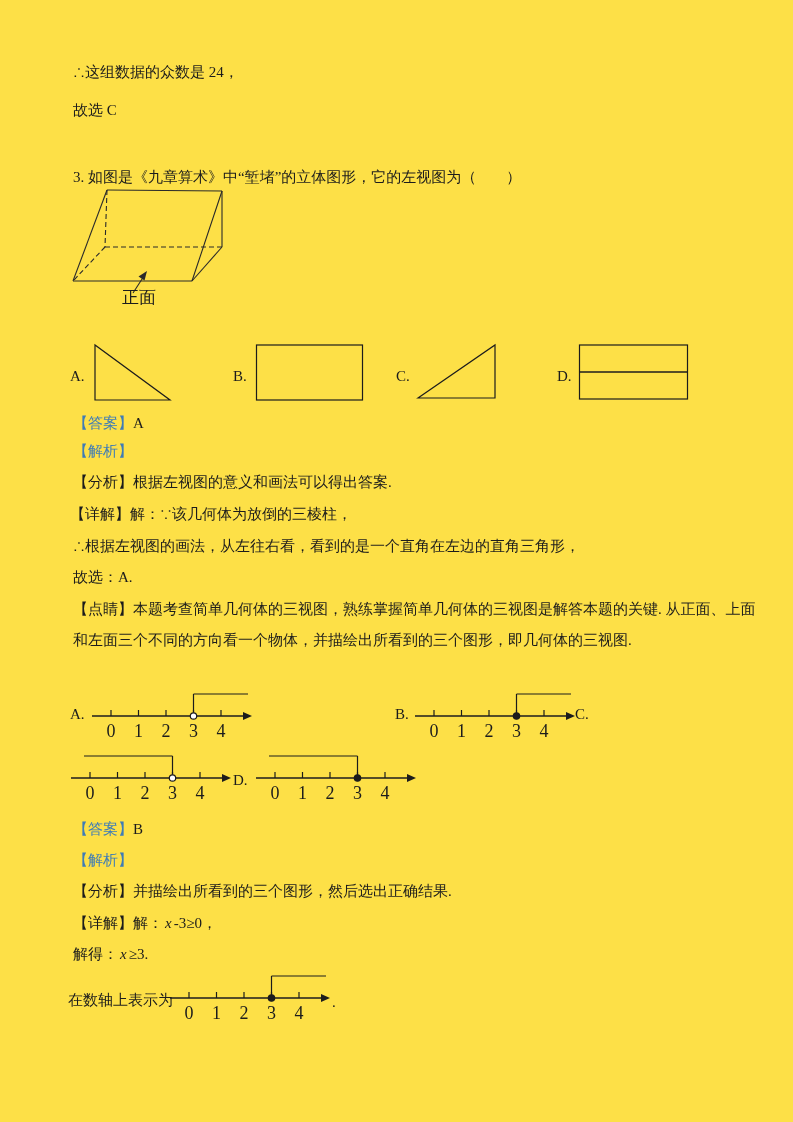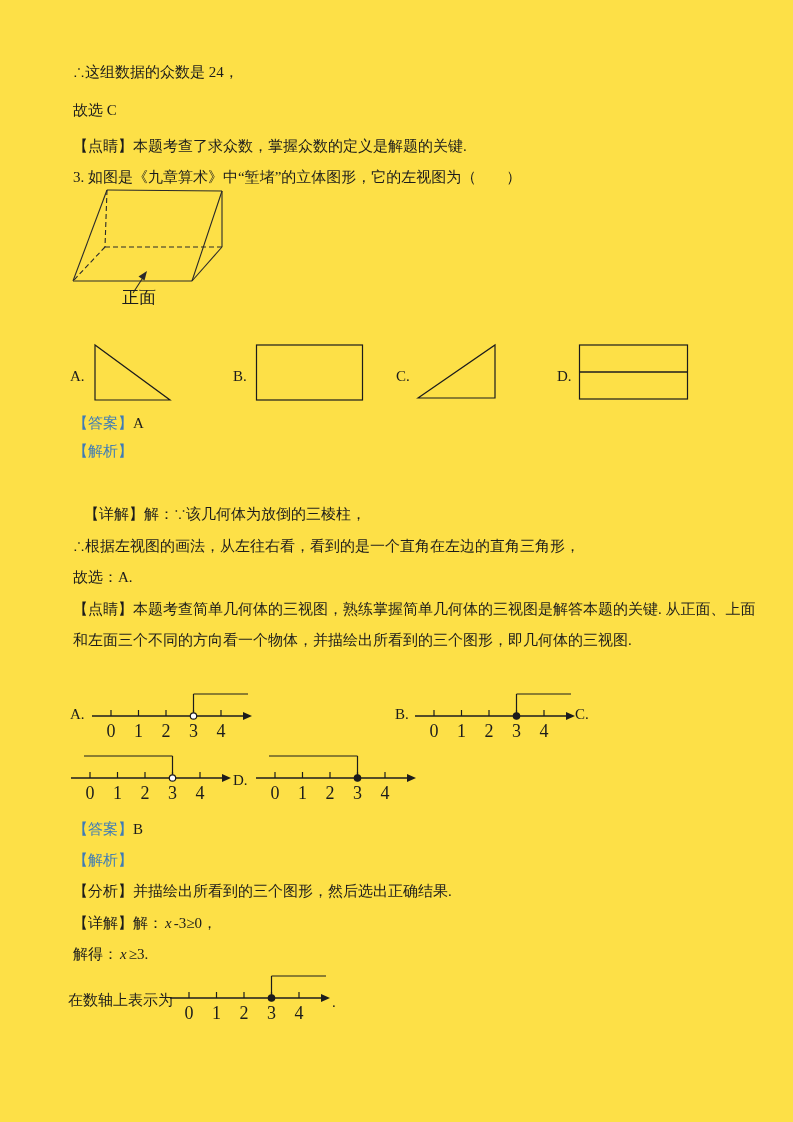--- a/index.html
+++ b/index.html
@@ -15,21 +15,20 @@
   svg{position:absolute;overflow:visible;}
   text{font-family:"Liberation Serif","DejaVu Serif",serif;}
 </style>
 </head>
 <body>
 
 <div id="page">
 
   <div class="line" style="left:73px;top:62px">∴这组数据的众数是 24，</div>
   <div class="line" style="left:73px;top:100px">故选 C</div>
-  <div class="line" style="left:73px;top:136px">【点睛】本题考查了求众数，掌握众数的定义是解题的关键.</div>
 
   <div class="line" style="left:73px;top:167px">3. 如图是《九章算术》中“堑堵”的立体图形，它的左视图为（　　）</div>
 
   <svg style="left:68px;top:184px" width="215" height="125" viewBox="0 0 215 125">
     <g stroke="#2a2a2a" stroke-width="1.1" fill="none">
 
       <line x1="39" y1="6" x2="154" y2="7"></line>
       <line x1="39" y1="6" x2="5" y2="97"></line>
       <line x1="5" y1="97" x2="124" y2="97"></line>
       <line x1="154" y1="7" x2="124" y2="97"></line>
@@ -64,21 +63,22 @@
   </svg>
   <svg style="left:578px;top:342px" width="112" height="60" viewBox="0 0 112 60">
     <rect x="1.5" y="3" width="108" height="54" fill="none" stroke="#1c1c1c" stroke-width="1.2"></rect>
     <line x1="1.5" y1="30" x2="109.5" y2="30" stroke="#1c1c1c" stroke-width="1.4"></line>
   </svg>
 
   <div class="line" style="left:73px;top:413px">
     <span class="blue">【答案】</span><span>A</span>
   </div>
   <div class="line blue" style="left:73px;top:441px">【解析】</div>
-  <div class="line" style="left:84px;top:504px">【详解】解：∵该几何体为放倒的三棱柱，</div>
+  <div class="line" style="left:73px;top:472px">【分析】根据左视图的意义和画法可以得出答案.</div>
+  <div class="line" style="left:70px;top:504px">【详解】解：∵该几何体为放倒的三棱柱，</div>
   <div class="line" style="left:73px;top:536px">∴根据左视图的画法，从左往右看，看到的是一个直角在左边的直角三角形，</div>
   <div class="line" style="left:73px;top:567px">故选：A.</div>
   <div class="line" style="left:73px;top:630px">和左面三个不同的方向看一个物体，并描绘出所看到的三个图形，即几何体的三视图.</div>
   <div class="line" style="left:73px;top:599px">【点睛】本题考查简单几何体的三视图，熟练掌握简单几何体的三视图是解答本题的关键. 从正面、上面</div>
 
 
   <div class="optlabel" style="left:70px;top:704px">A.</div>
   <div class="optlabel" style="left:395px;top:704px">B.</div>
   <div class="optlabel" style="left:575px;top:704px">C.</div>
   <div class="optlabel" style="left:233px;top:770px">D.</div>

